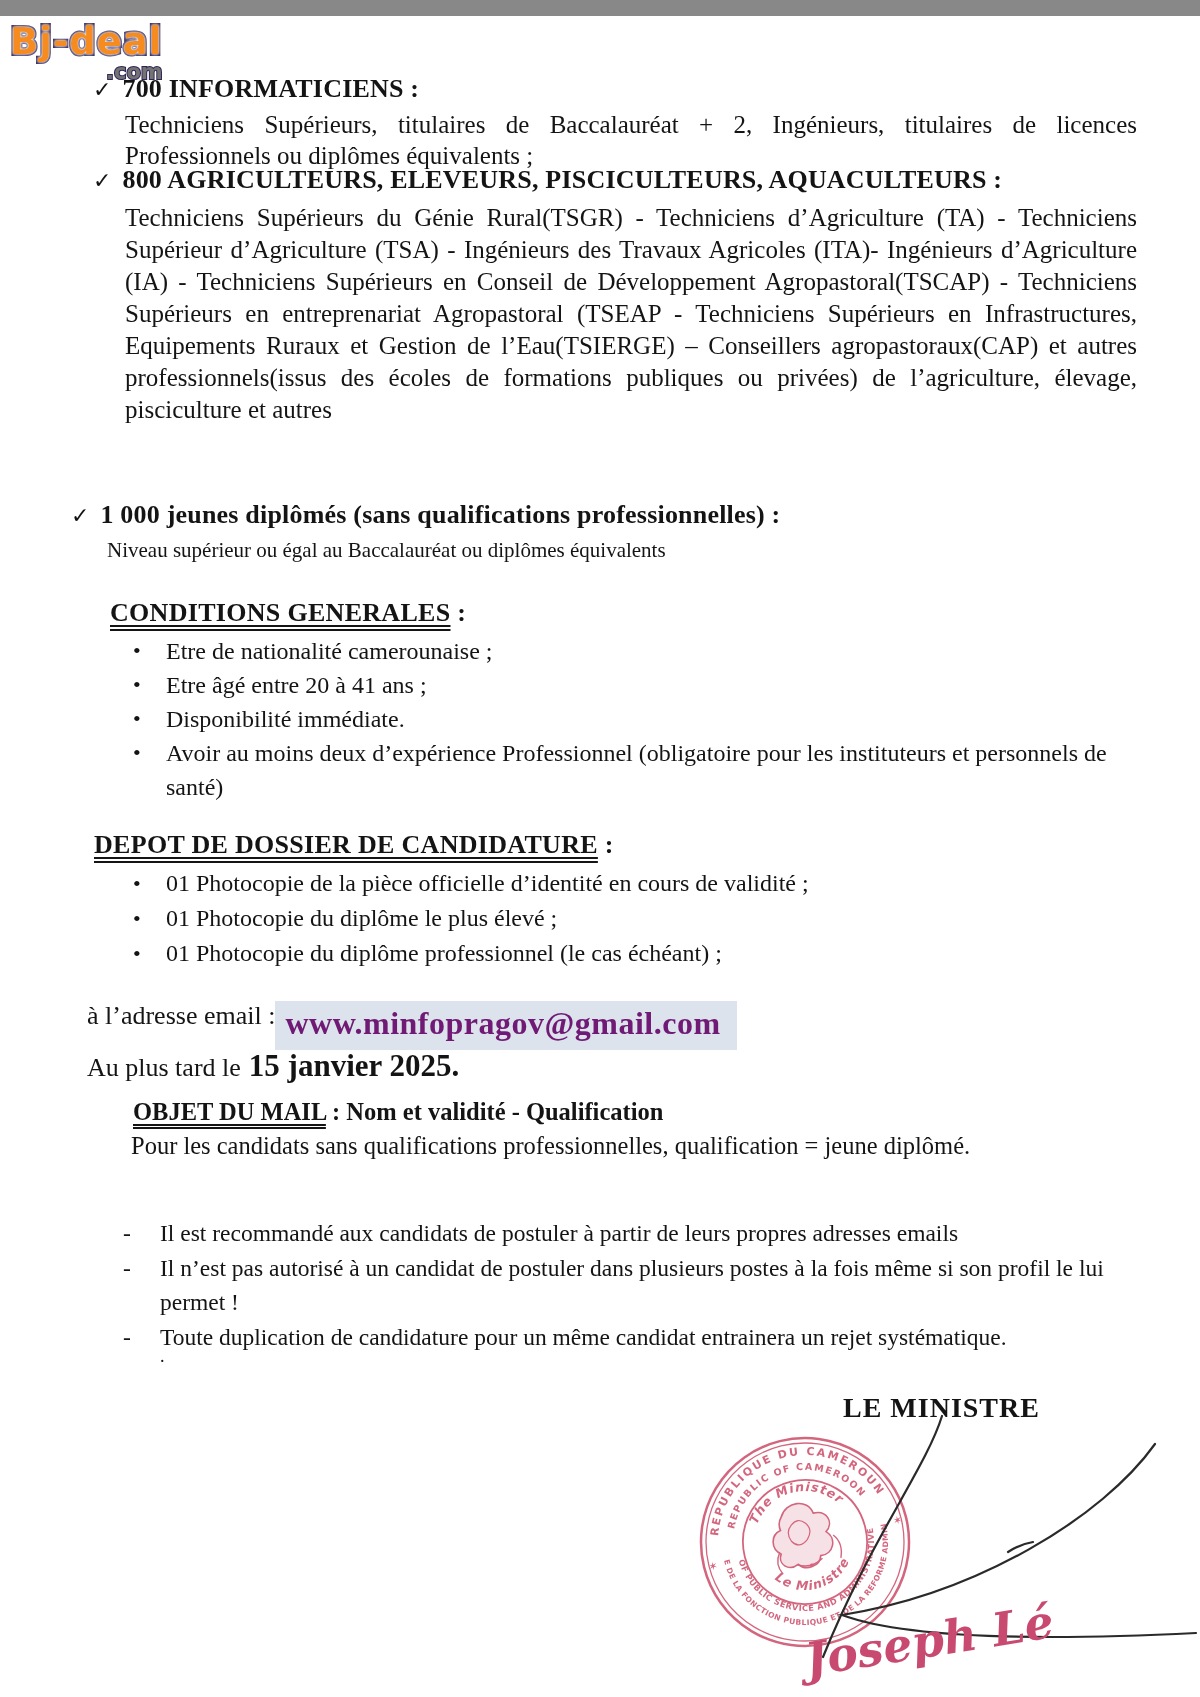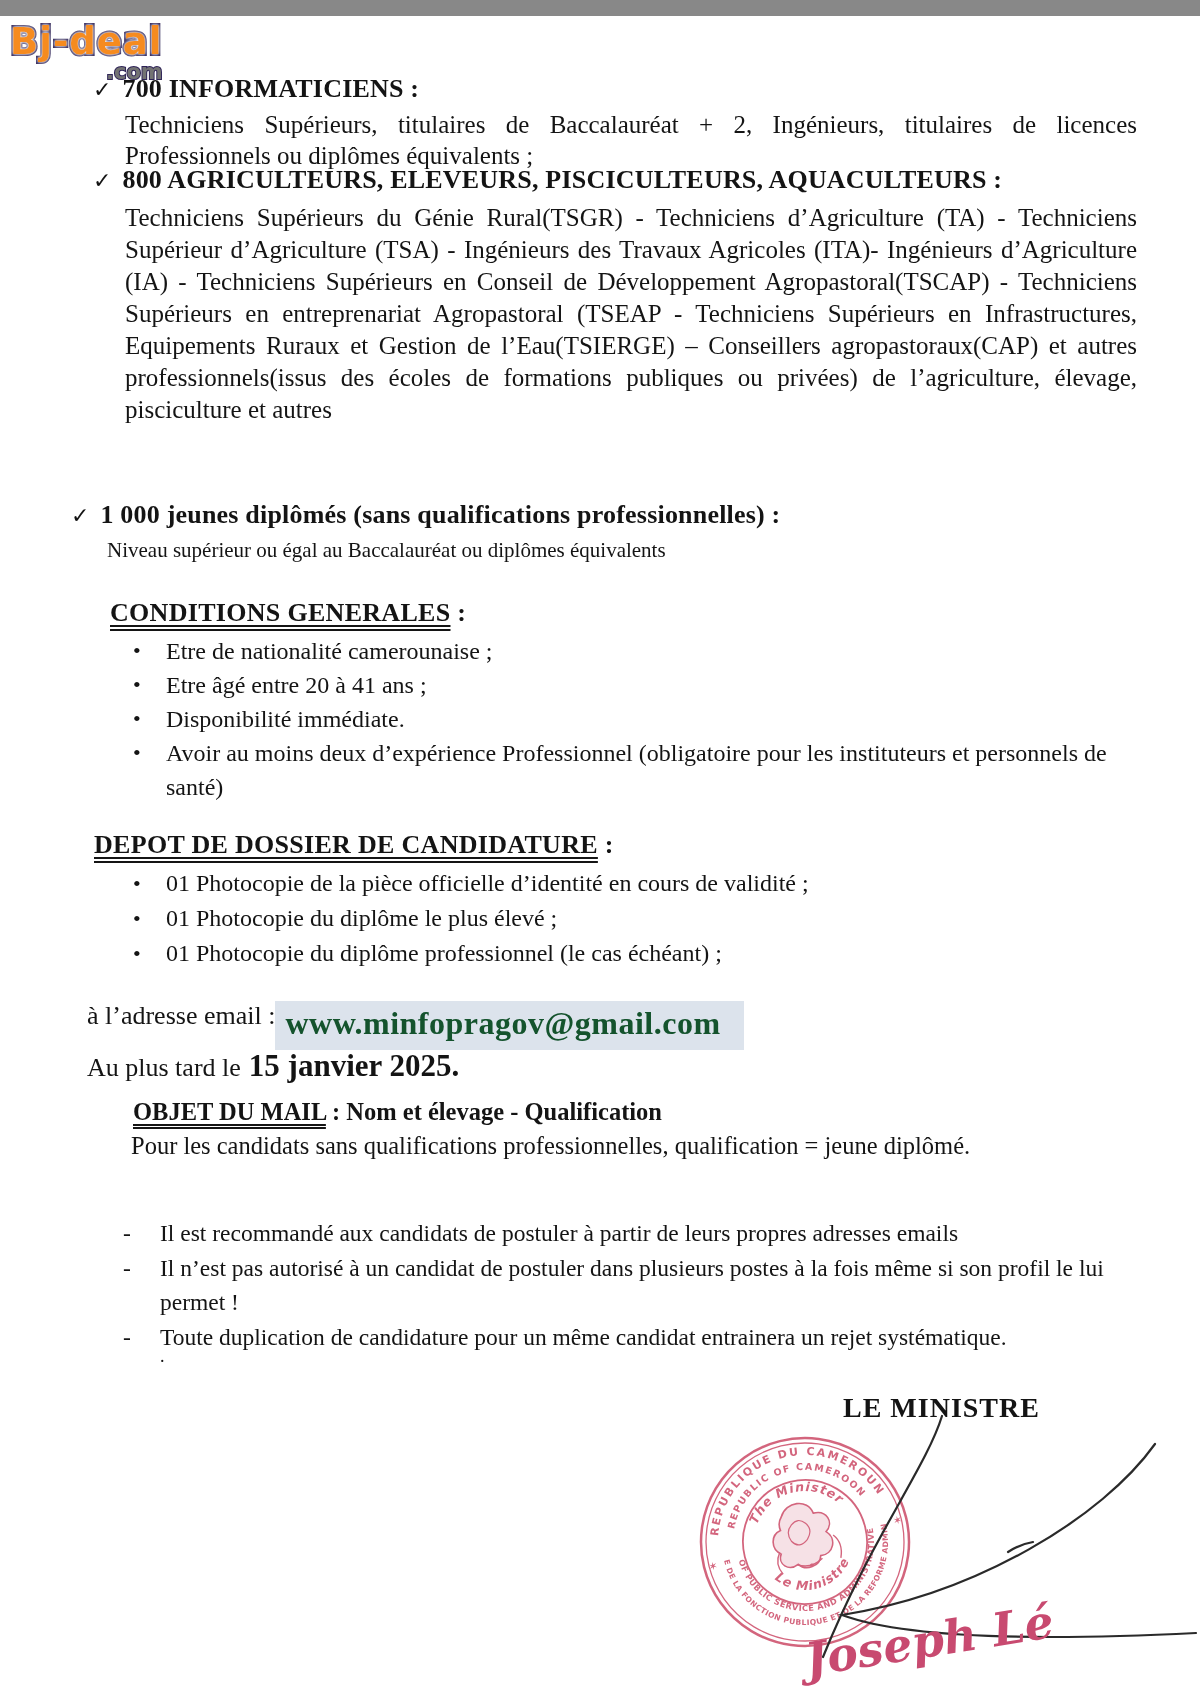--- a/index.html
+++ b/index.html
@@ -31,22 +31,22 @@
   .heading{font-weight:700;font-size:26px;letter-spacing:.3px;}
   .heading .u{text-decoration:underline;text-decoration-style:double;text-underline-offset:4px;}
   .blist .li{display:flex;font-size:24px;line-height:34px;}
   .blist .bullet{width:33px;flex:0 0 33px;font-size:22px;}
   .dlist .li{display:flex;font-size:23.5px;line-height:34.5px;margin-bottom:0;}
   .dlist .dash{width:37px;flex:0 0 37px;}
   .warning{font-size:19px;font-weight:700;color:#e51414;}
   .email-row{display:flex;align-items:flex-start;}
   .email-label{font-size:26px;}
   .email-value{
-    font-size:32px;font-weight:700;color:#14532d;
-    background:#dce3ec;padding:4px 23px 8px 10px;letter-spacing:.5px;
+    font-size:32px;font-weight:700;color:#701a75;
+    background:#dce3ec;padding:4px 16px 8px 10px;letter-spacing:.5px;
   }
   .deadline-row{display:flex;align-items:baseline;font-size:26px;}
   .deadline-date{font-weight:700;font-size:31px;margin-left:8px;}
   .objet-row{font-size:24.5px;font-weight:700;}
   .objet-row .u{text-decoration:underline;text-decoration-style:double;text-underline-offset:4px;}
   .note{font-size:24.5px;}
   .stray-dot{font-size:18px;}
   .minister{font-weight:700;font-size:28px;letter-spacing:1px;}
   .stamp-svg{position:absolute;left:610px;top:1398px;width:590px;height:300px;}
 </style>
@@ -116,21 +116,21 @@
 
   <div class="abs email-row" style="left:87px;top:985px;">
     <span class="email-label">à l’adresse email : </span>
     <span class="email-value">www.minfopragov@gmail.com</span>
   </div>
   <div class="abs deadline-row" style="left:87px;top:1032px;justify-content:flex-end;">
     <span>Au plus tard le </span>
     <span class="deadline-date"><span>15 janvier 2025</span><span>.</span></span>
   </div>
   <div class="abs objet-row" style="left:133px;top:1082px;">
-    <span class="u">OBJET DU MAIL</span><span> : </span><span>Nom et élevage - Qualification</span>
+    <span class="u">OBJET DU MAIL</span><span> : </span><span>Nom et validité - Qualification</span>
   </div>
   <div class="abs note" style="left:131px;top:1116px;width:1030px;">Pour les candidats sans qualifications professionnelles, qualification = jeune diplômé.</div>
 
   <div class="abs dlist" style="left:123px;top:1200px;width:1014px;">
     <div class="li">
       <span class="dash">-</span>
       <span>Il est recommandé aux candidats de postuler à partir de leurs propres adresses emails</span>
     </div>
     <div class="li">
       <span class="dash">-</span>

